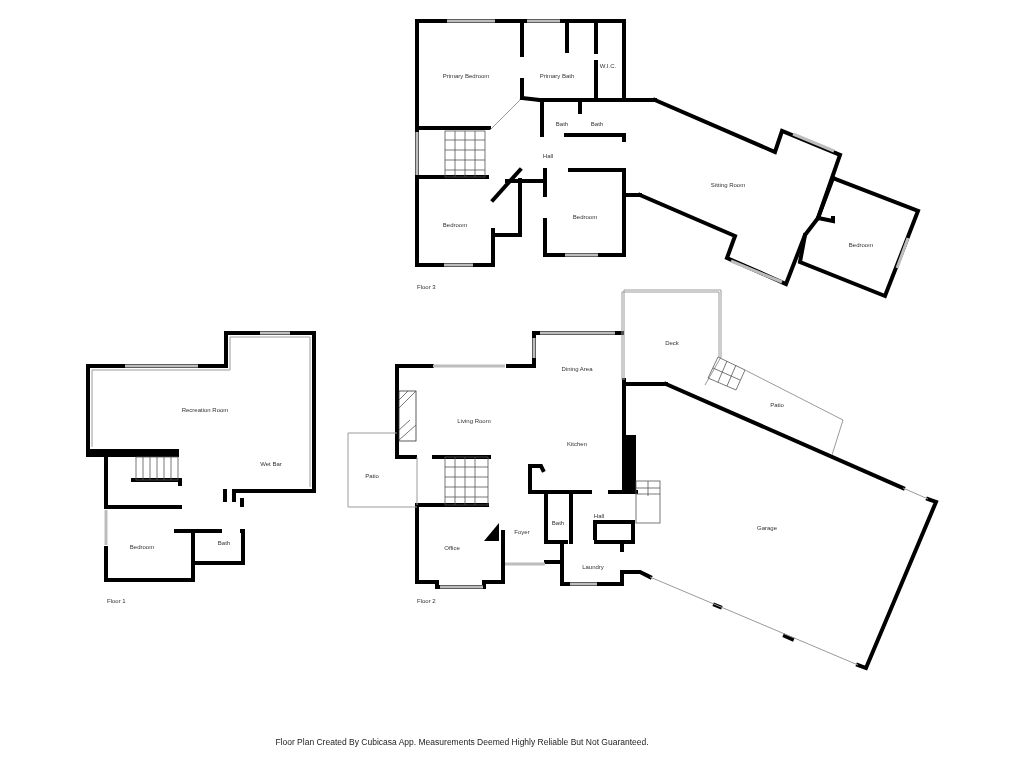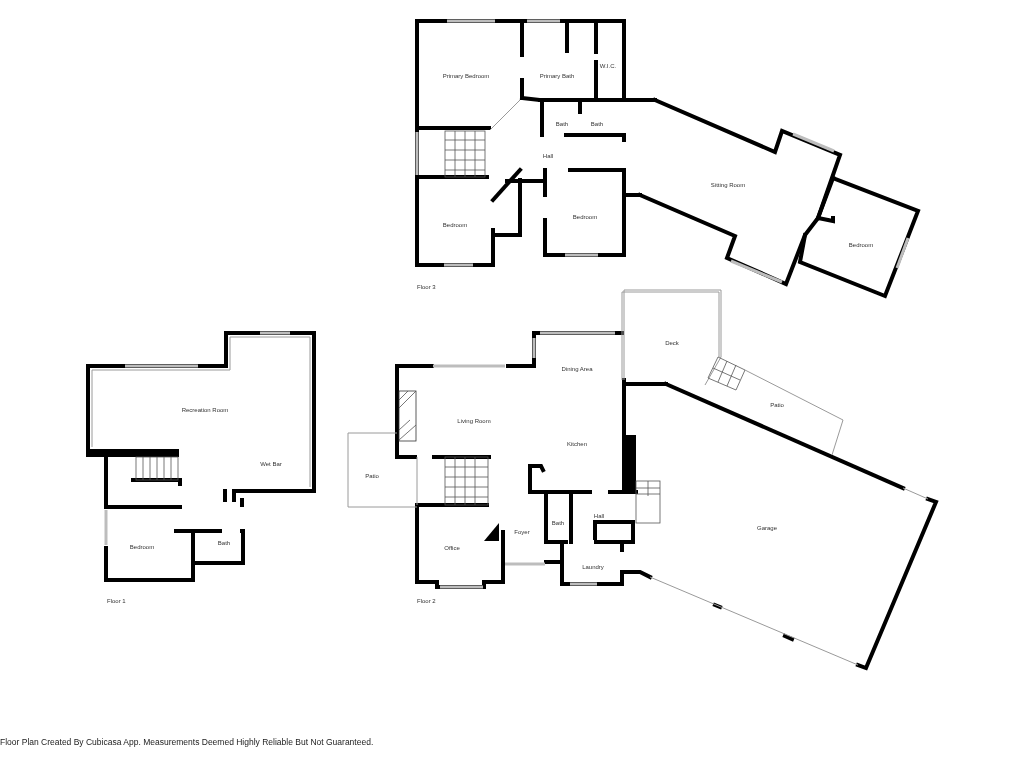--- a/index.html
+++ b/index.html
@@ -6,21 +6,21 @@
   body { width: 1024px; height: 768px; position: relative; overflow: hidden;
          font-family: "Liberation Sans", sans-serif; }
   svg#plan { position: absolute; left: 0; top: 0; }
   .w { stroke: #000; stroke-width: 4; fill: none; stroke-linecap: square; stroke-linejoin: miter; }
   .win { stroke: #bdbdbd; stroke-width: 3; fill: none; }
   .thin { stroke: #9a9a9a; stroke-width: 1; fill: none; }
   .stair { stroke: #555; stroke-width: 0.8; fill: none; }
   .lbl { position: absolute; font-size: 6px; color: #333; white-space: nowrap;
          transform: translate(-50%, -50%); }
   .flbl { position: absolute; font-size: 6px; color: #333; white-space: nowrap; }
-  .footer { position: absolute; left: 0; width: 924px; top: 737px; text-align: left;
+  .footer { position: absolute; left: 0; width: 924px; top: 737px; text-align: center;
             font-size: 8.5px; color: #222; }
 </style>
 </head>
 <body>
 
 <svg id="plan" width="1024" height="768" viewBox="0 0 1024 768">
 
   <g>
 
     <polyline class="w" points="522,21 417,21 417,265 493,265 493,235 520,235"></polyline>

